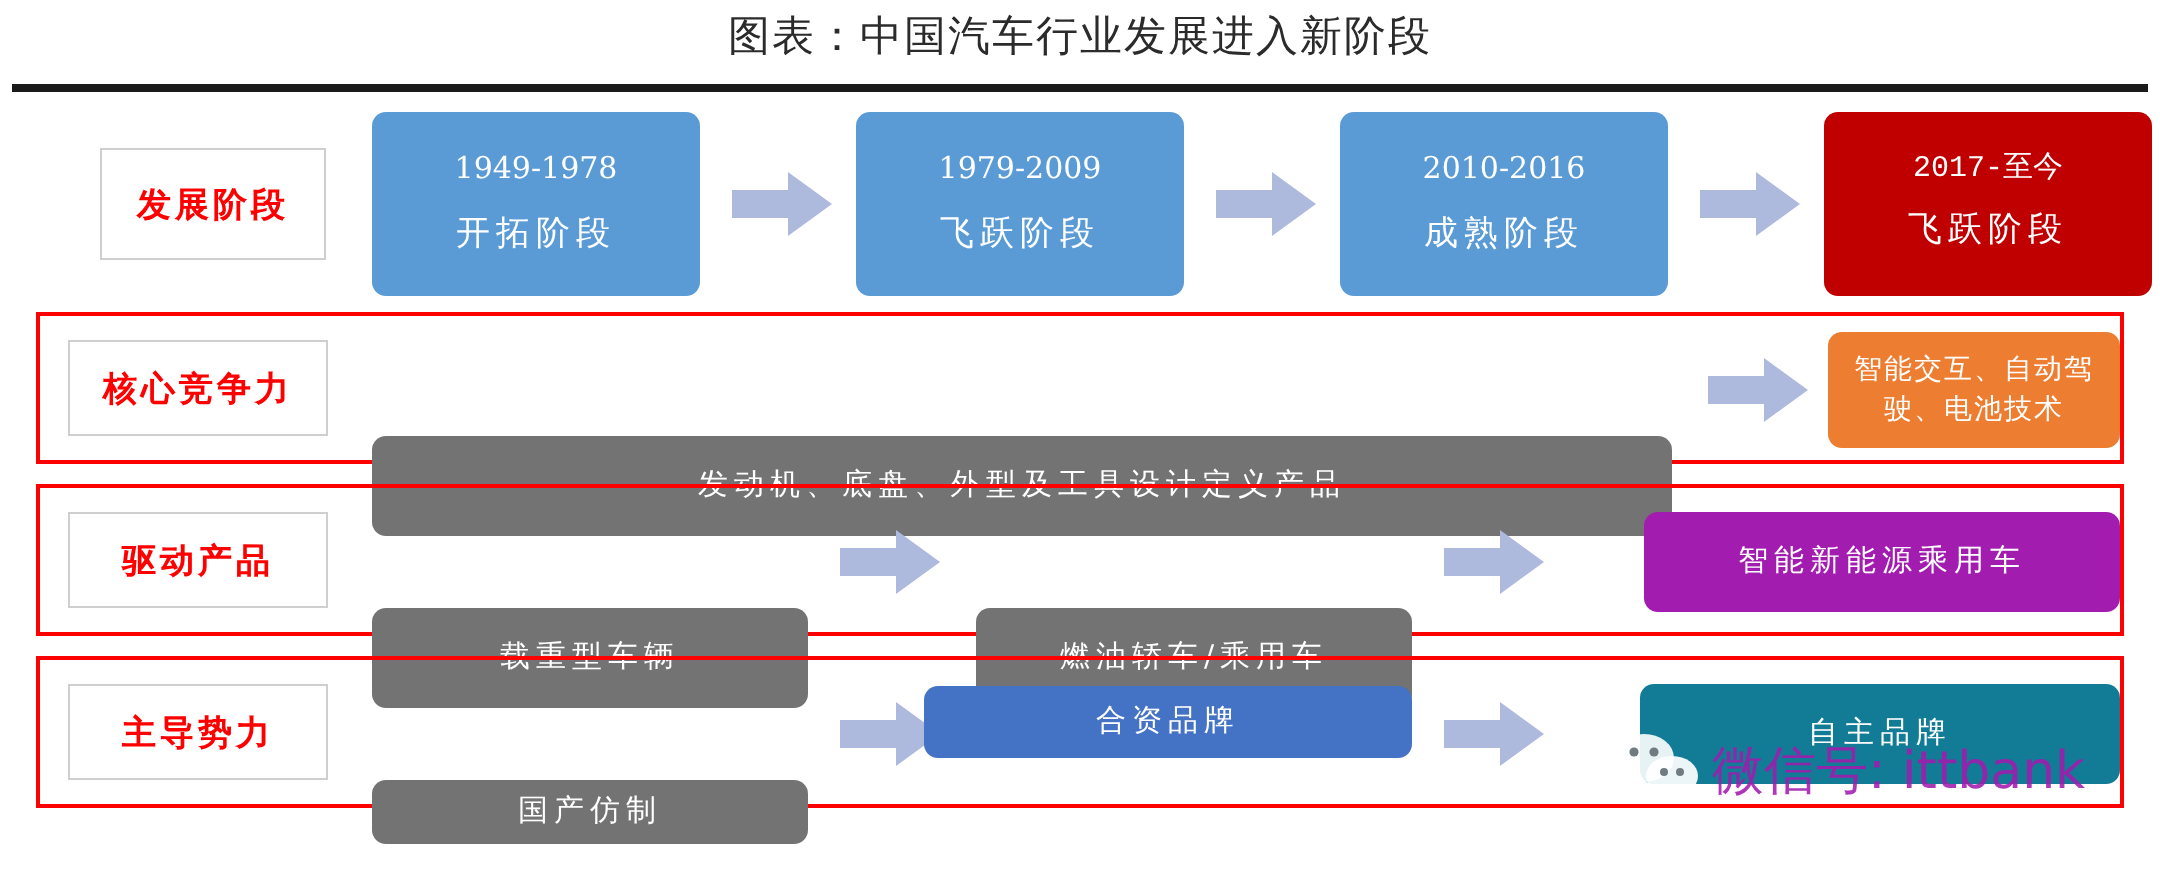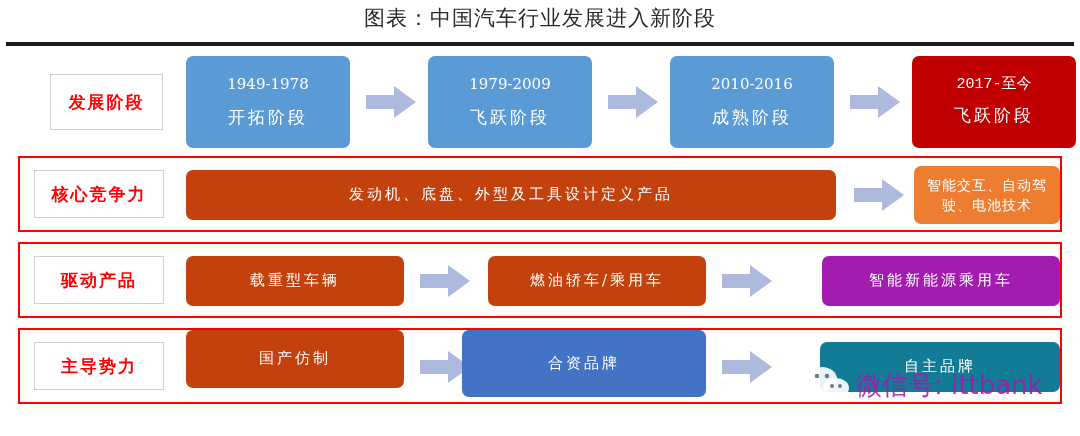--- a/index.html
+++ b/index.html
@@ -44,21 +44,21 @@
     text-align:right;line-height:1.45;
     font-family:"DejaVu Serif",serif;
   }
   .box .l1{font-size:15px;letter-spacing:0px;}
   .box .l2{font-size:17px;letter-spacing:3px;margin-top:9px;}
   .box .single{font-size:15px;letter-spacing:3px;}
   .box .two{font-size:14px;letter-spacing:1px;}
 
   .c-blue{background:#5b9bd5;}
   .c-red{background:#c00000;}
-  .c-gray{background:#c2410c;}
+  .c-gray{background:#737373;margin-top:48px;}
   .c-orange{background:#ed7d31;}
   .c-green{background:#a21caf;}
   .c-dblue{background:#4472c4;}
   .c-teal{background:#127b95;}
 
   
   .arrow{position:absolute;}
   .arrow svg{display:block;}
 
   
@@ -178,31 +178,31 @@
       <span class="single">智能新能源乘用车</span>
     </div>
   </div>
 
   <div class="row bordered" style="top:328px;height:76px;">
 
     <div class="cat" style="left:14px;top:12px;width:130px;height:48px;">
       <span>主导势力</span>
     </div>
 
-    <div class="box c-gray" style="left:166px;top:0;width:218px;height:58px;">
+    <div class="box c-gray" style="left:166px;top:12px;width:218px;height:32px;">
       <span class="single">国产仿制</span>
     </div>
 
     <div class="arrow" style="left:400px;top:21px;width:50px;height:32px;">
       <svg width="50" height="32" viewBox="0 0 50 32">
           <path d="M0 9 H28 V0 L50 16 L28 32 V23 H0 Z" fill="#AEB9DE"></path>
         </svg>
     </div>
 
-    <div class="box c-dblue" style="left:442px;top:0;width:244px;height:67px;">
+    <div class="box c-dblue" style="left:442px;top:13px;width:244px;height:36px;">
       <span class="single">合资品牌</span>
     </div>
 
     <div class="arrow" style="left:702px;top:21px;width:50px;height:32px;">
       <svg width="50" height="32" viewBox="0 0 50 32">
           <path d="M0 9 H28 V0 L50 16 L28 32 V23 H0 Z" fill="#AEB9DE"></path>
         </svg>
     </div>
 
     <div class="box c-teal" style="left:800px;top:12px;width:240px;height:50px;">

